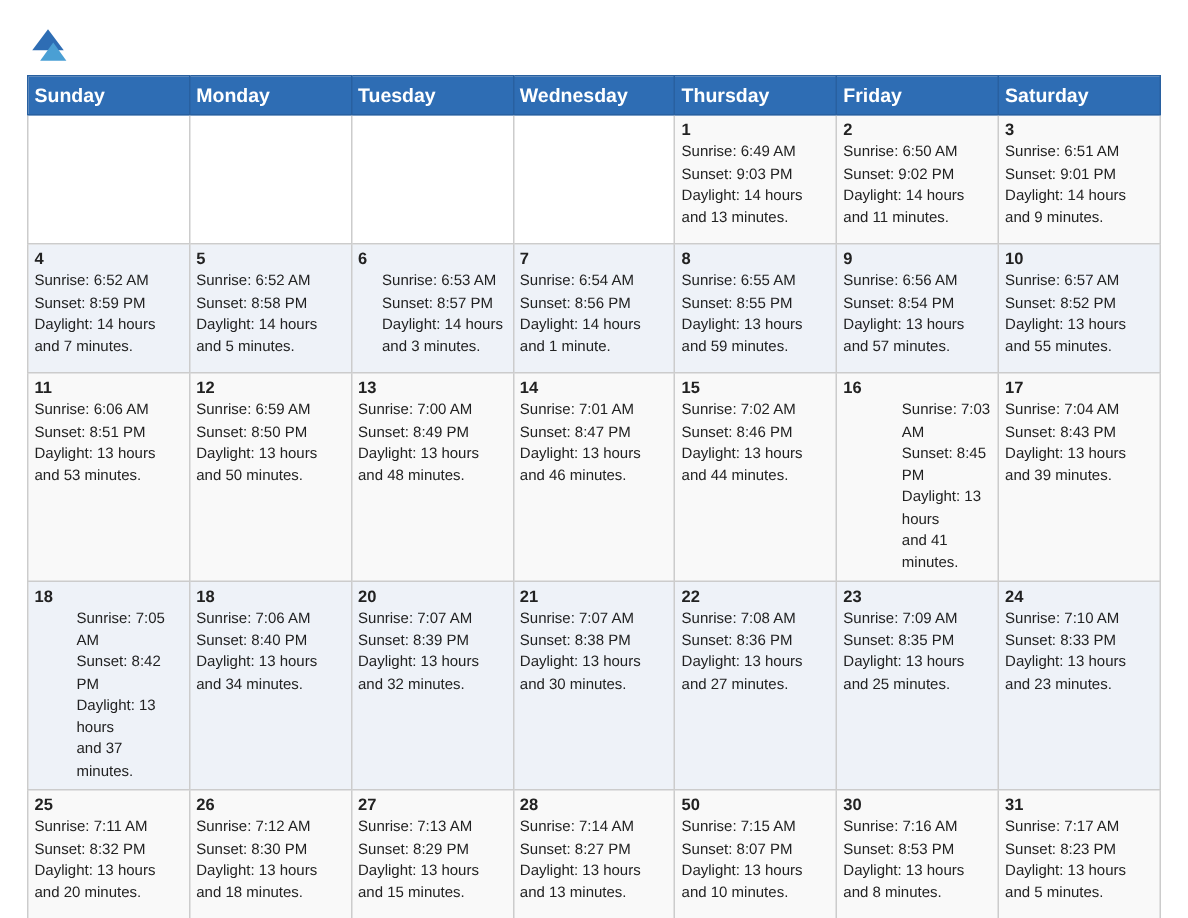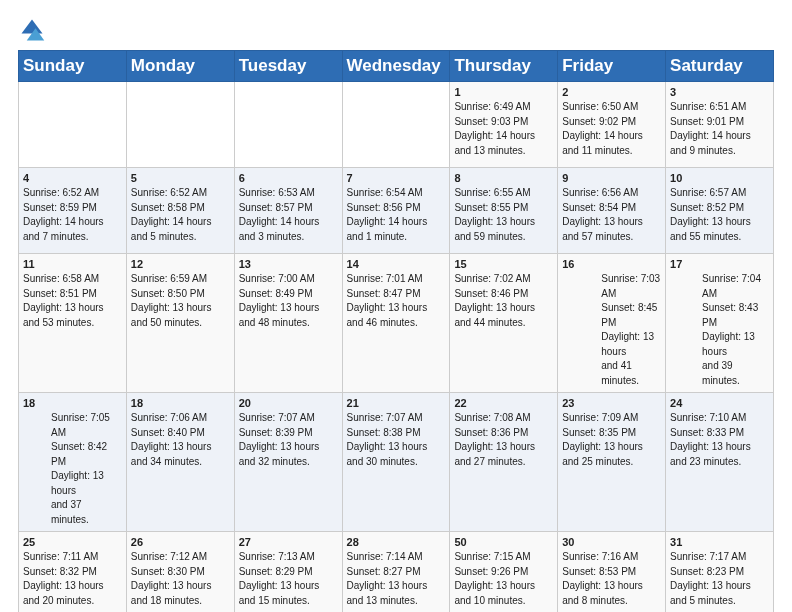--- a/index.html
+++ b/index.html
@@ -53,21 +53,21 @@
       color: #444;
     }
     table {
       width: 100%;
       border-collapse: collapse;
       table-layout: fixed;
     }
     thead th {
       background-color: #2E6DB4;
       color: #fff;
-      font-size: 17px;
+      font-size: 13px;
       font-weight: bold;
       padding: 5px 4px;
       text-align: left;
       border: 1px solid #2860a0;
     }
     tbody td {
       vertical-align: top;
       font-size: 9.5px;
       color: #222;
       padding: 4px 4px;
@@ -167,21 +167,21 @@
           </td>
           <td>
             <span class="day-num">5</span>
             <div class="day-info" style="white-space: pre-line;">Sunrise: 6:52 AM
 Sunset: 8:58 PM
 Daylight: 14 hours
 and 5 minutes.</div>
           </td>
           <td>
             <span class="day-num">6</span>
-            <div class="day-info" style="white-space: pre-line;">Sunrise: 6:53 AM
+            <div class="day-info" style="white-space: pre-line; margin-left: 16px;">Sunrise: 6:53 AM
 Sunset: 8:57 PM
 Daylight: 14 hours
 and 3 minutes.</div>
           </td>
           <td>
             <span class="day-num">7</span>
             <div class="day-info" style="white-space: pre-line;">Sunrise: 6:54 AM
 Sunset: 8:56 PM
 Daylight: 14 hours
 and 1 minute.</div>
@@ -204,21 +204,21 @@
             <span class="day-num">10</span>
             <div class="day-info" style="white-space: pre-line;">Sunrise: 6:57 AM
 Sunset: 8:52 PM
 Daylight: 13 hours
 and 55 minutes.</div>
           </td>
         </tr>
         <tr>
           <td>
             <span class="day-num">11</span>
-            <div class="day-info" style="white-space: pre-line;">Sunrise: 6:58 AM
+            <div class="day-info" style="white-space: pre-line;">Sunrise: 6:06 AM
 Sunset: 8:51 PM
 Daylight: 13 hours
 and 53 minutes.</div>
           </td>
           <td>
             <span class="day-num">12</span>
             <div class="day-info" style="white-space: pre-line;">Sunrise: 6:59 AM
 Sunset: 8:50 PM
 Daylight: 13 hours
 and 50 minutes.</div>
@@ -246,21 +246,21 @@
           </td>
           <td>
             <span class="day-num">16</span>
             <div class="day-info" style="white-space: pre-line; margin-left: 39px;">Sunrise: 7:03 AM
 Sunset: 8:45 PM
 Daylight: 13 hours
 and 41 minutes.</div>
           </td>
           <td>
             <span class="day-num">17</span>
-            <div class="day-info" style="white-space: pre-line; margin-left: 32px;">Sunrise: 7:04 AM
+            <div class="day-info" style="white-space: pre-line;">Sunrise: 7:04 AM
 Sunset: 8:43 PM
 Daylight: 13 hours
 and 39 minutes.</div>
           </td>
         </tr>
         <tr>
           <td>
             <span class="day-num">18</span>
             <div class="day-info" style="white-space: pre-line; margin-left: 28px;">Sunrise: 7:05 AM
 Sunset: 8:42 PM
@@ -335,21 +335,21 @@
           <td>
             <span class="day-num">28</span>
             <div class="day-info" style="white-space: pre-line;">Sunrise: 7:14 AM
 Sunset: 8:27 PM
 Daylight: 13 hours
 and 13 minutes.</div>
           </td>
           <td>
             <span class="day-num">50</span>
             <div class="day-info" style="white-space: pre-line;">Sunrise: 7:15 AM
-Sunset: 9:26 PM
+Sunset: 8:07 PM
 Daylight: 13 hours
 and 10 minutes.</div>
           </td>
           <td>
             <span class="day-num">30</span>
             <div class="day-info" style="white-space: pre-line;">Sunrise: 7:16 AM
 Sunset: 8:53 PM
 Daylight: 13 hours
 and 8 minutes.</div>
           </td>

